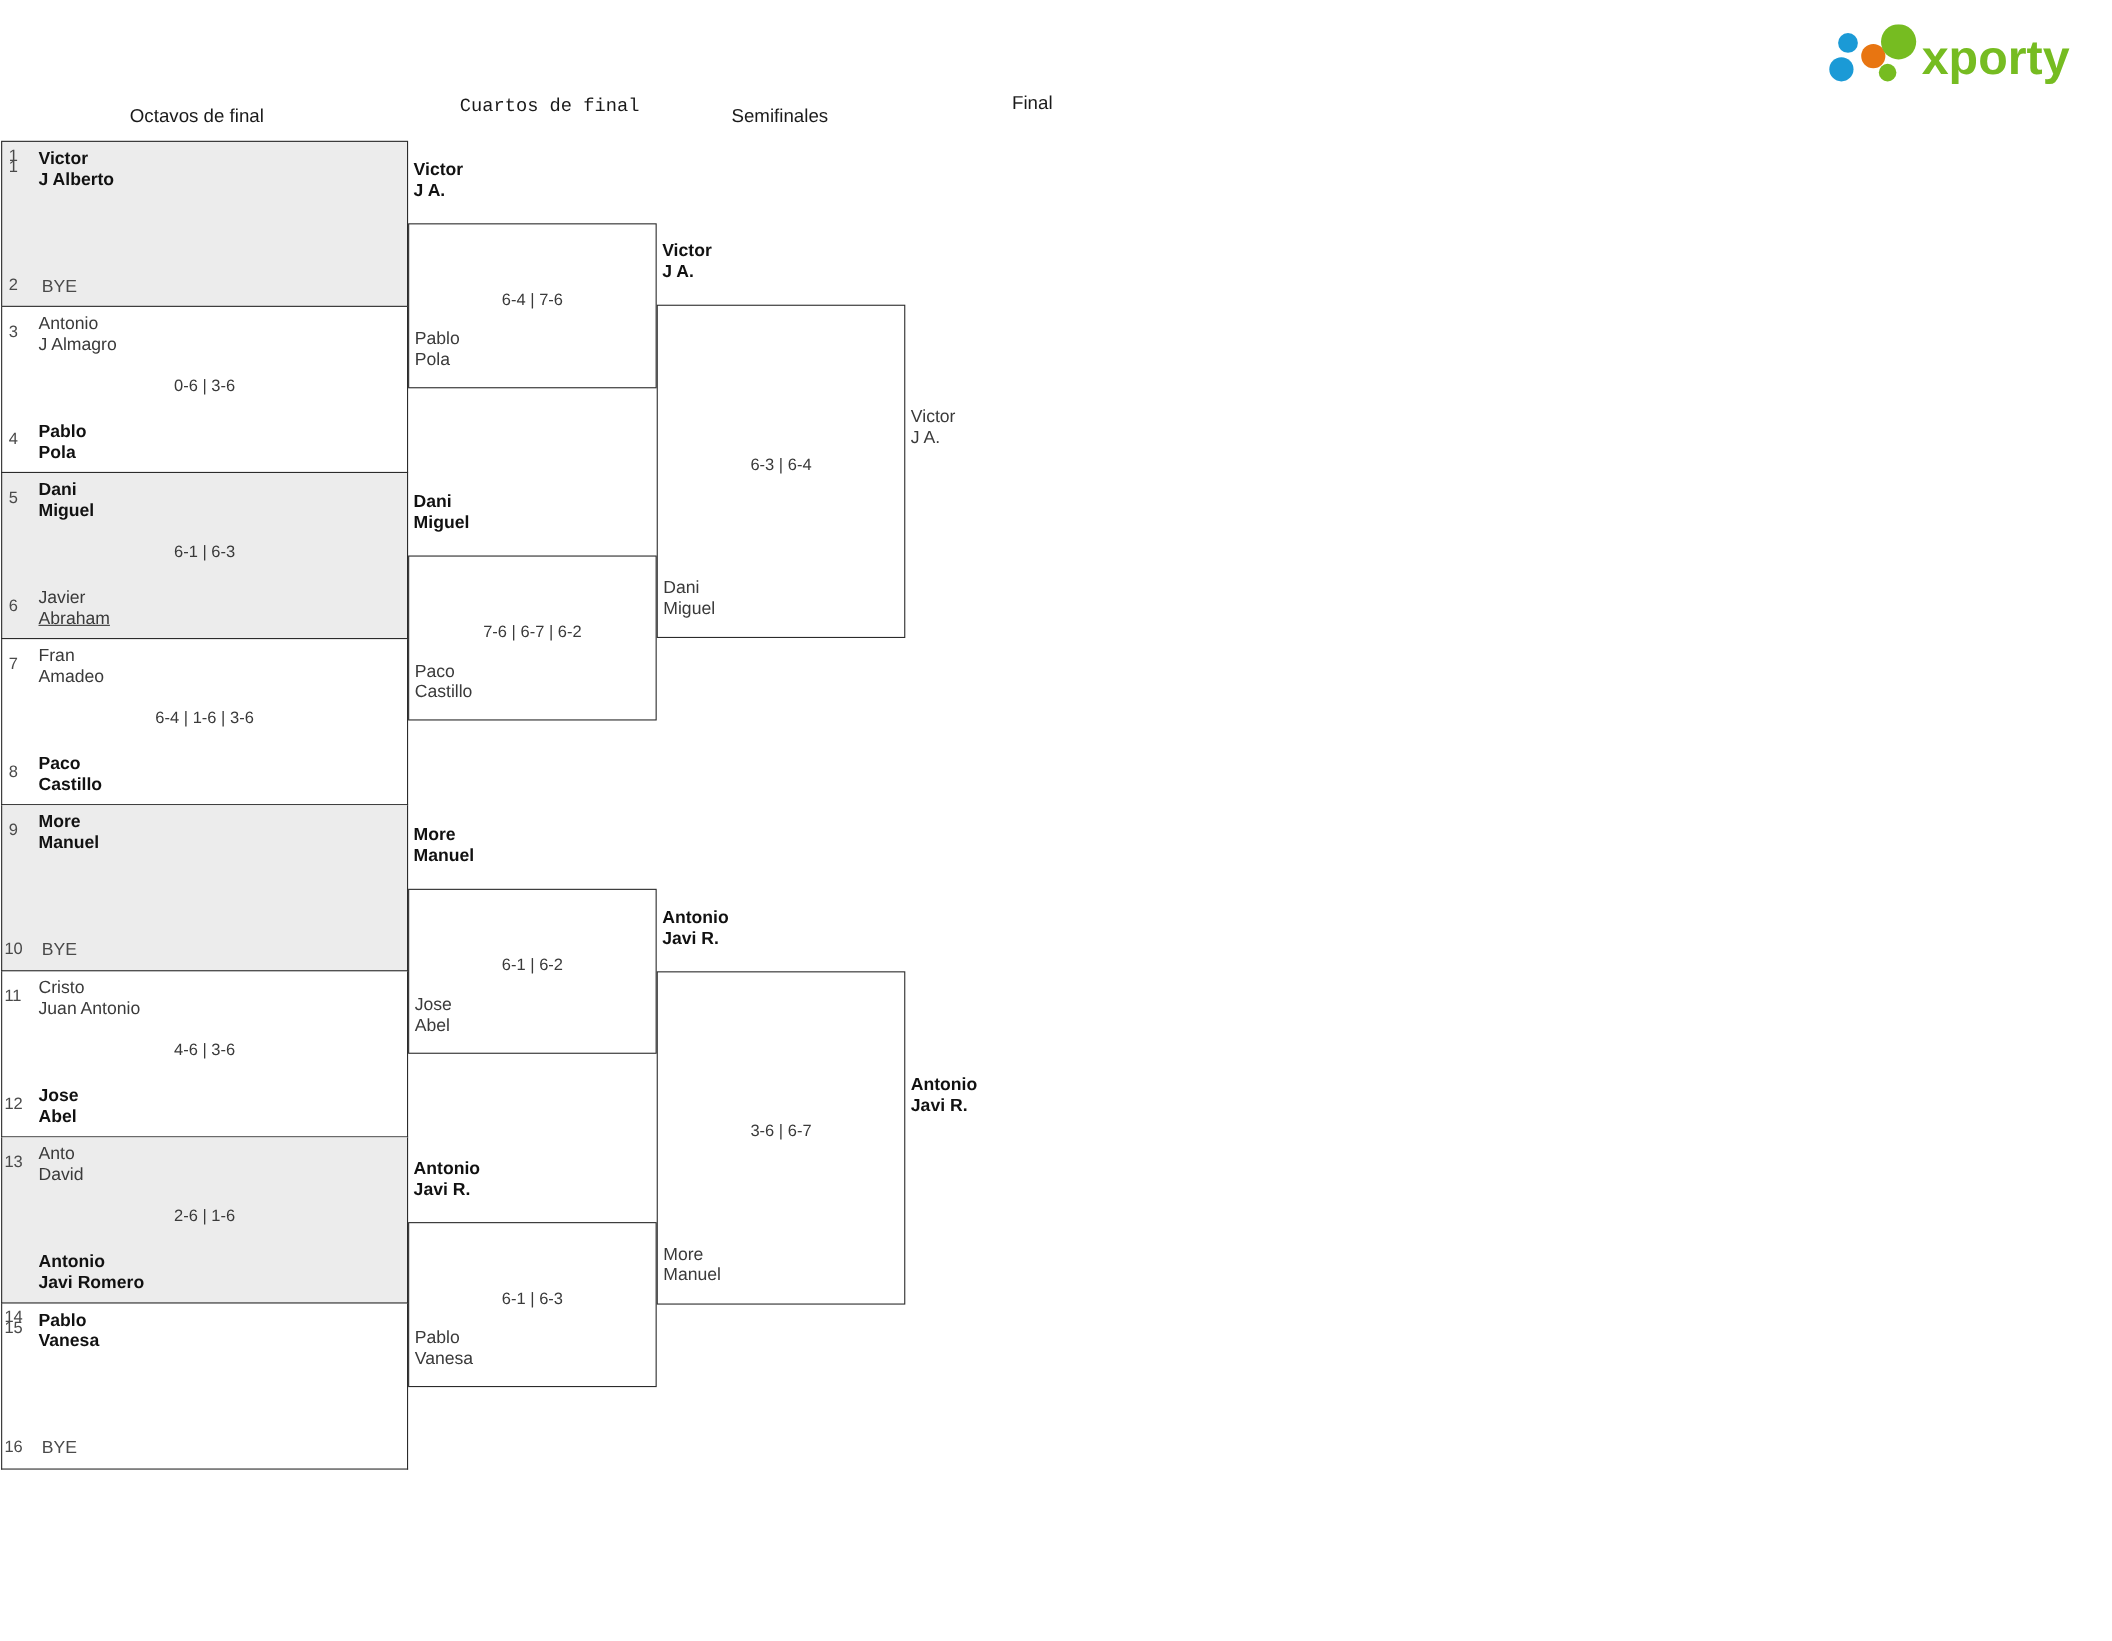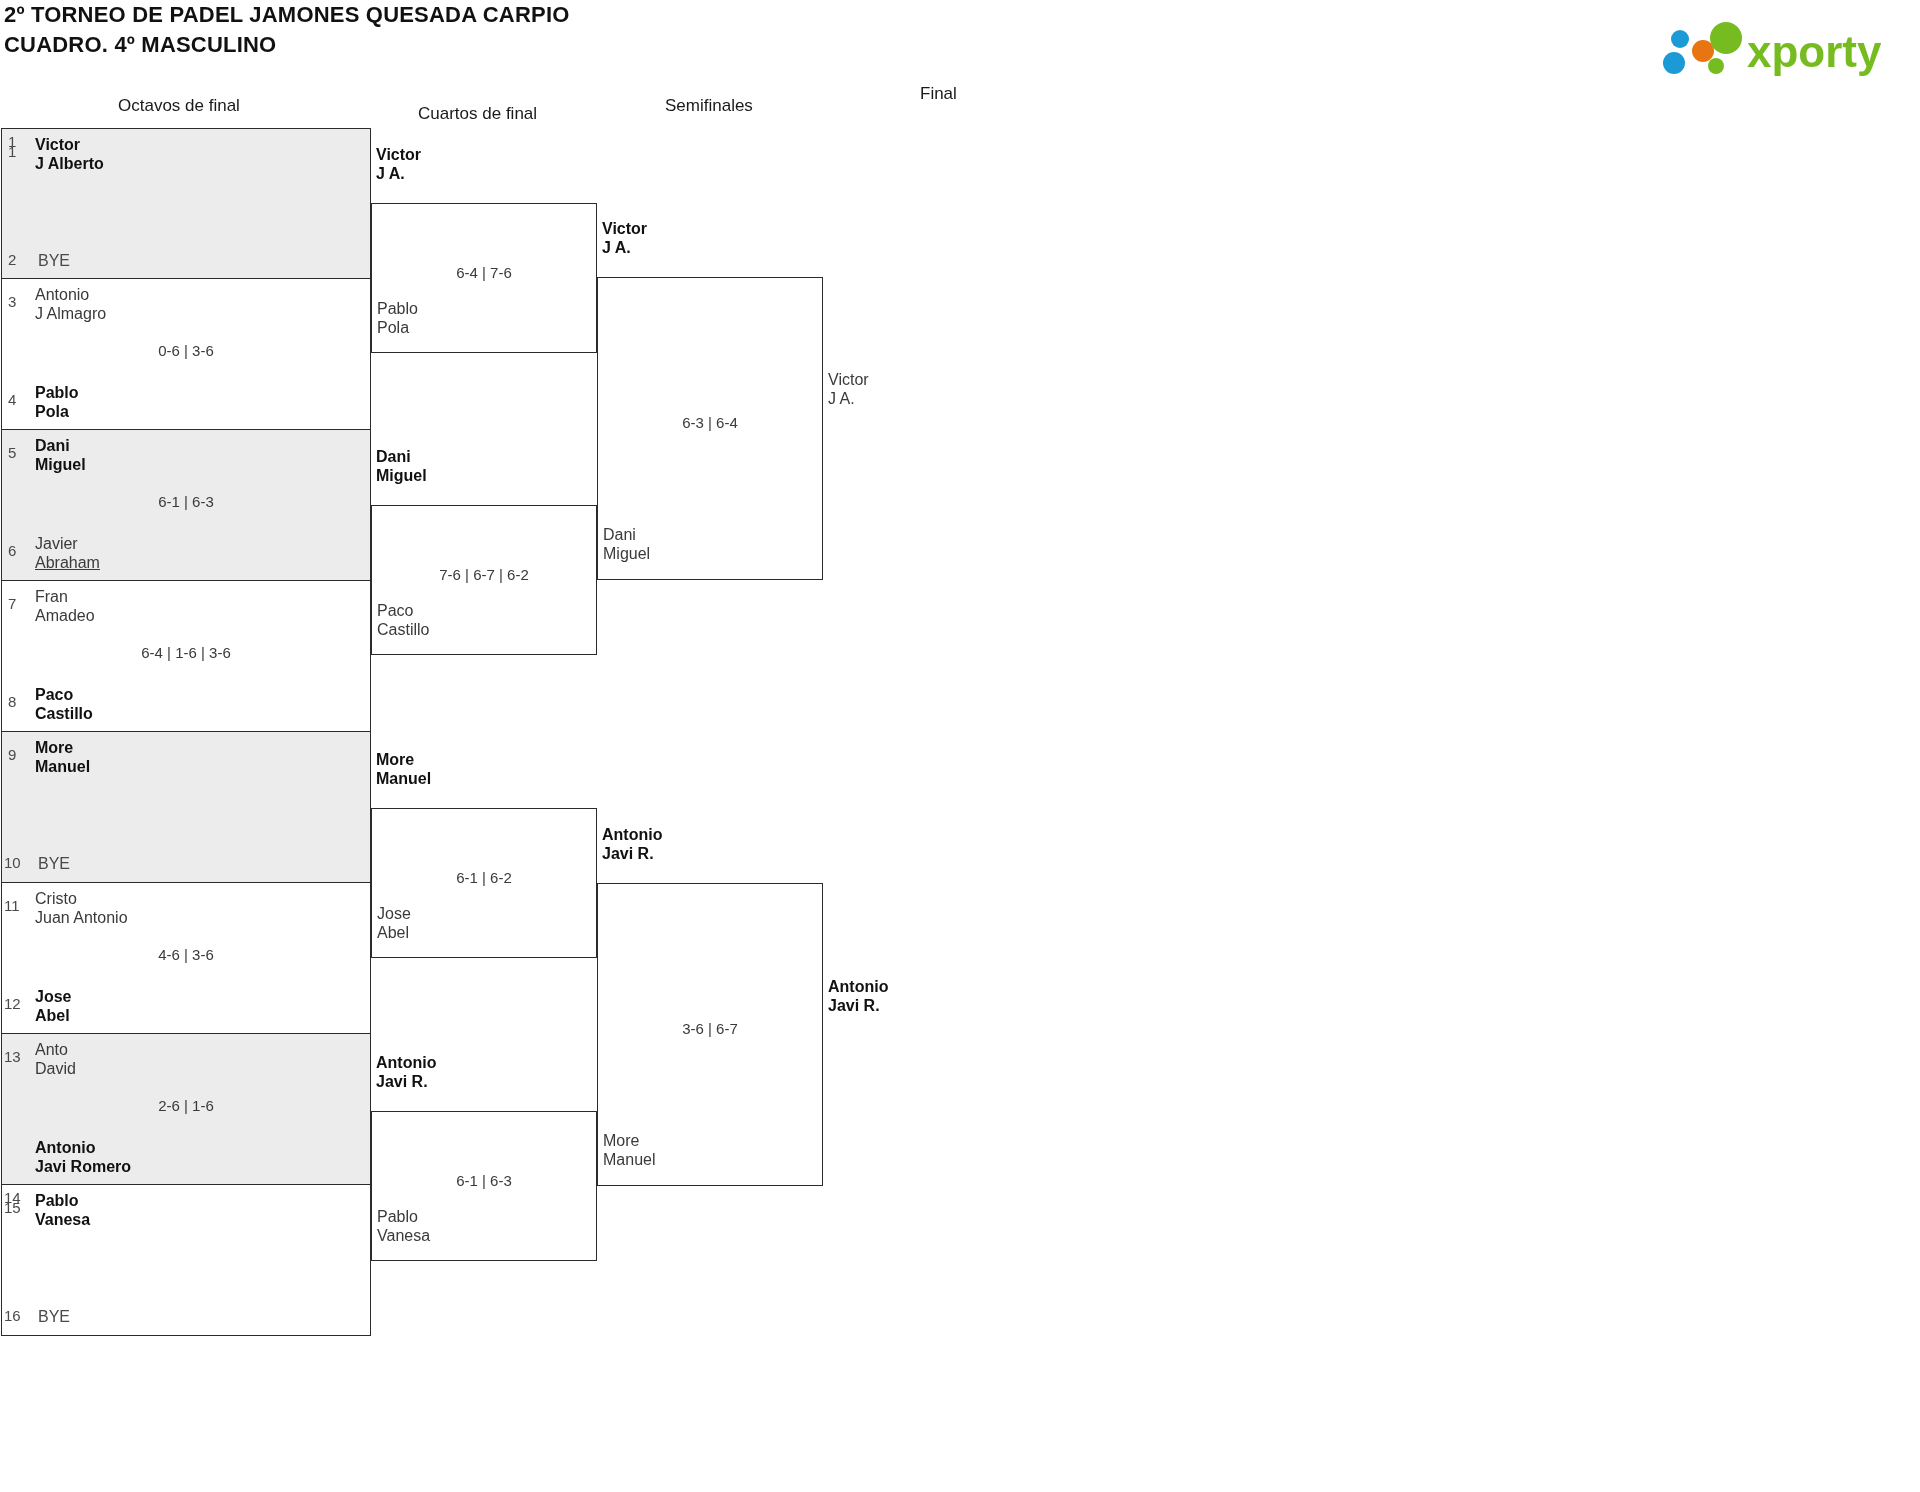--- a/index.html
+++ b/index.html
@@ -76,40 +76,36 @@
   .llabel{
     position:absolute;font-size:16px;line-height:19px;
     color:#3a3a3a;white-space:nowrap;
   }
 </style>
 </head>
 <body>
 
 <div class="wrap">
 
-  <div class="title-block">
-    <div class="title-line">2º TORNEO DE PADEL JAMONES QUESADA CARPIO</div>
-    <div class="title-line">CUADRO. 4º MASCULINO</div>
-  </div>
 
   <div class="logo">
     <svg width="250" height="58" viewBox="0 0 250 58" xmlns="http://www.w3.org/2000/svg">
       <g>
         <circle cx="28" cy="17" r="9" fill="#1b9ad6"></circle>
         <circle cx="22" cy="41" r="11" fill="#1b9ad6"></circle>
         <circle cx="51" cy="29" r="11" fill="#e87511"></circle>
         <circle cx="64" cy="44" r="8" fill="#76bc21"></circle>
         <circle cx="74" cy="16" r="16" fill="#76bc21"></circle>
       </g>
       <text x="95" y="45" font-family="Liberation Sans, sans-serif" font-size="44" font-weight="bold" fill="#76bc21">xporty</text>
     </svg>
   </div>
 
   <div class="round-head" style="left:118px;top:96px;">Octavos de final</div>
-  <div class="round-head" style="left:418px;top:104px;">Cuartos de final</div>
+  <div class="round-head" style="left:418px;top:88px;font-family:Liberation Mono, monospace;">Cuartos de final</div>
   <div class="round-head" style="left:665px;top:96px;">Semifinales</div>
   <div class="round-head" style="left:920px;top:84px;">Final</div>
 
   <div class="r16-col">
 
     <div class="r16-cell first shade">
       <div class="r16-bye-top">
           <span class="seed">1</span>
         </div>
       <span class="seed" style="top:14px;">1</span>

